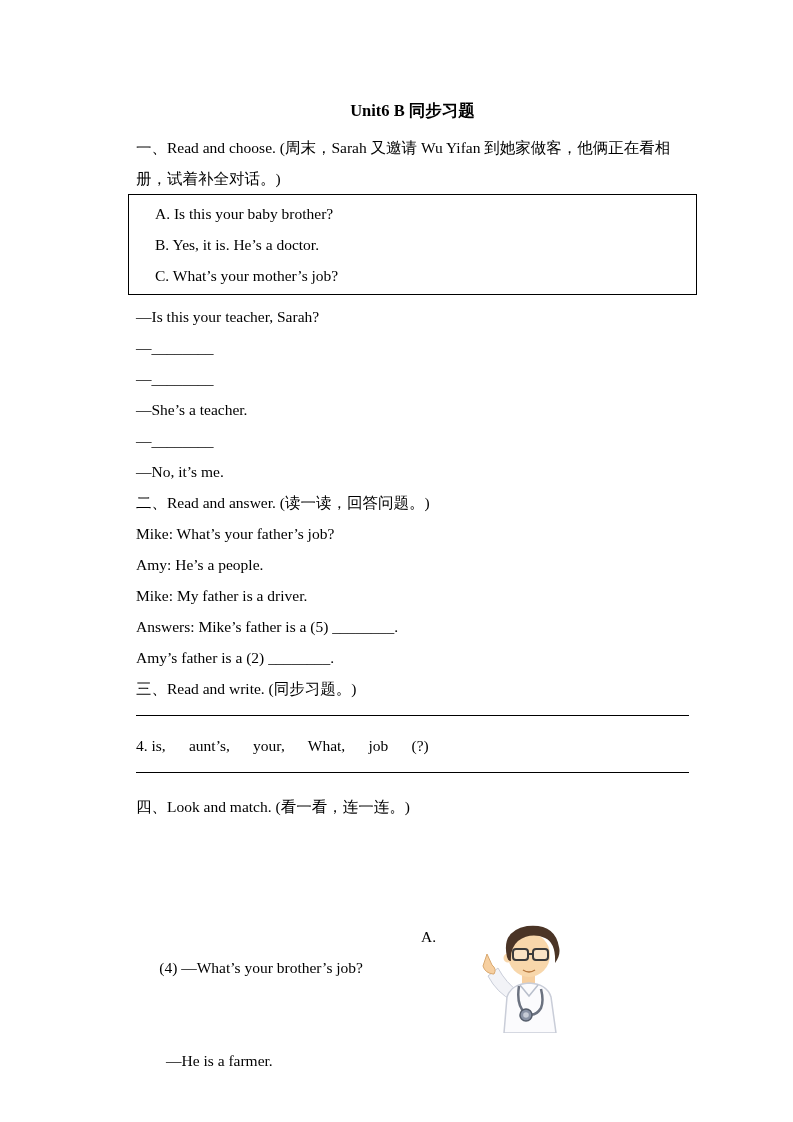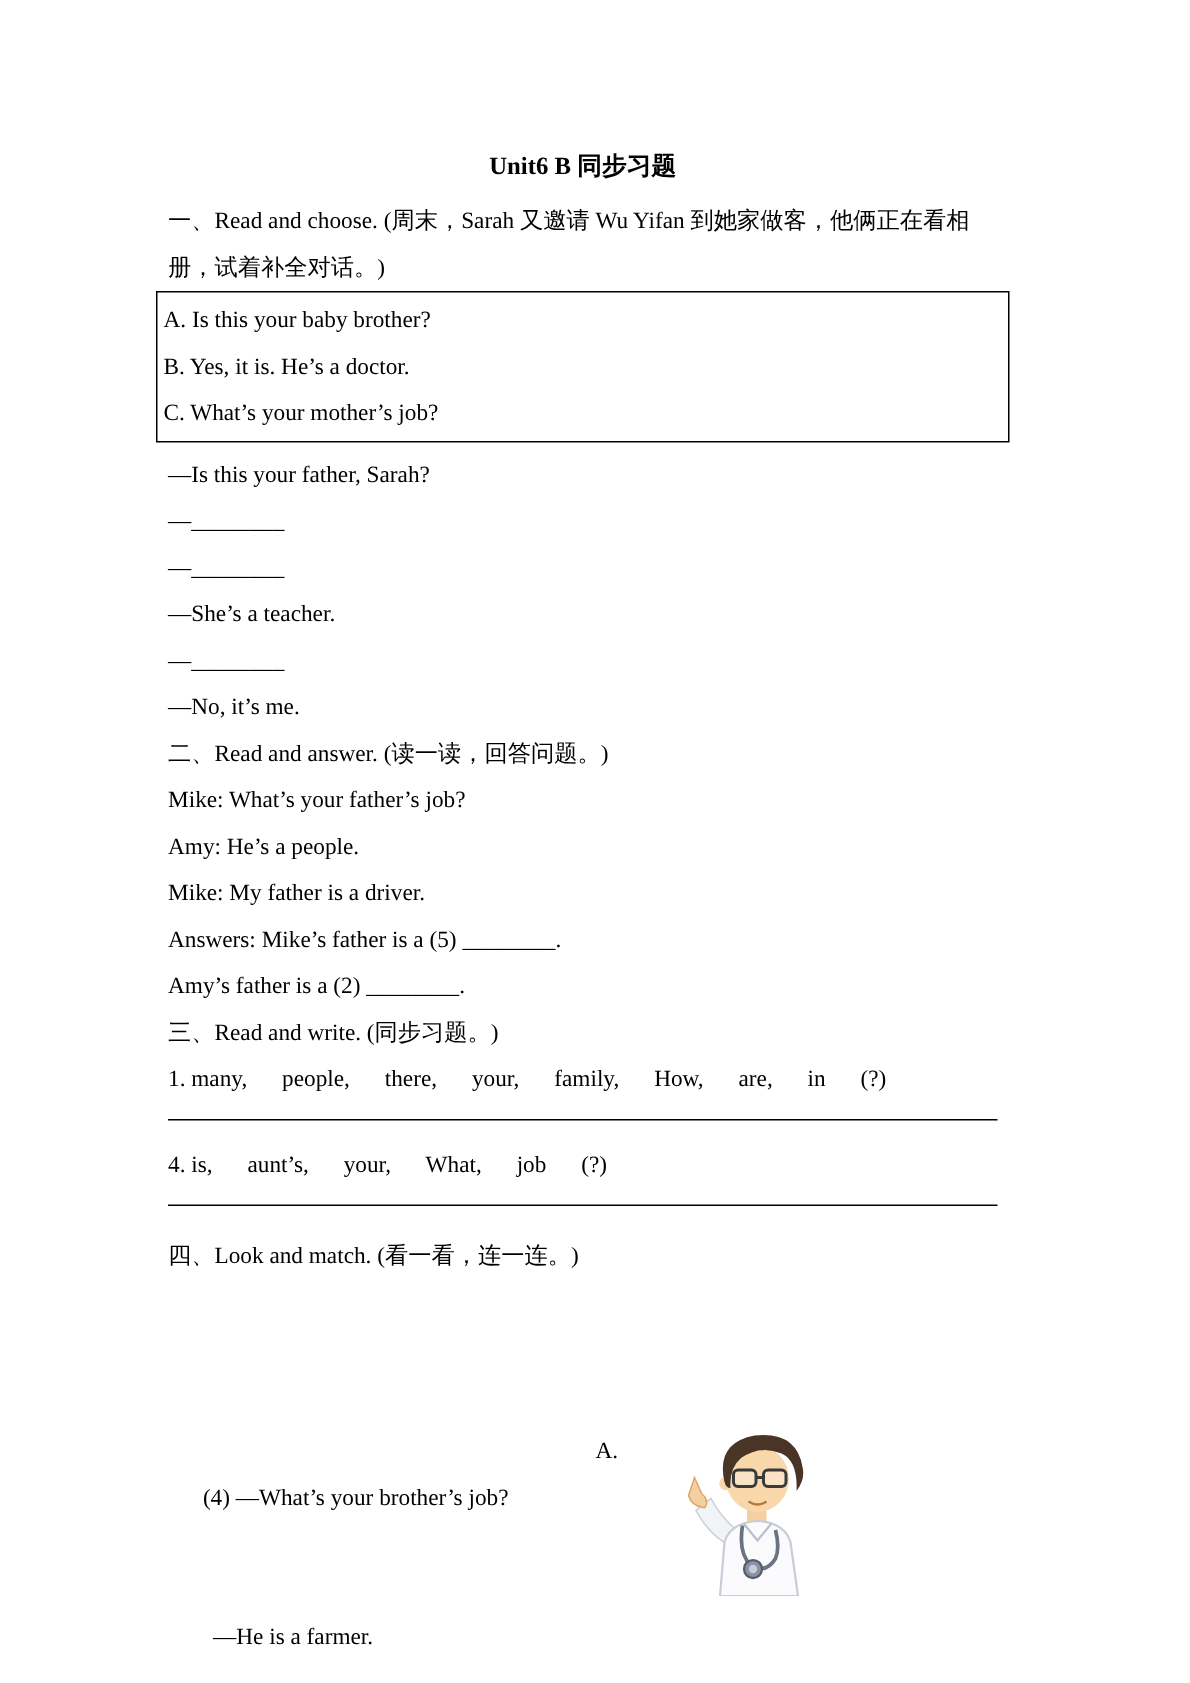--- a/index.html
+++ b/index.html
@@ -9,39 +9,39 @@
   }
   body {
     font-family: "Liberation Serif", "DejaVu Serif", serif;
     font-size: 15.5px;
     color: #000000;
     position: relative;
     overflow: hidden;
   }
   .content {
     position: absolute;
-    left: 112px; top: 100px;
+    left: 136px; top: 100px;
     width: 553px;
   }
   .title {
     font-weight: bold;
     font-size: 16.5px;
     text-align: center;
     line-height: 22px;
     margin-bottom: 10px;
   }
   .line {
     line-height: 31px;
     white-space: pre-wrap;
   }
   .options-box {
     border: 1px solid #000;
     margin-left: -8px;
     width: calc(100% + 16px);
-    padding: 3px 4px 3px 4px;
+    padding: 3px 4px 3px 26px;
     margin-bottom: 6px;
   }
   .blank-rule {
     height: 12px;
     border-bottom: 1px solid #000;
     margin-bottom: 14px;
   }
   .blank-rule.last { margin-bottom: 18px; }
   .match-section { position: relative; }
   .doctor-figure {
@@ -61,36 +61,35 @@
   <div class="title">Unit6 B 同步习题</div>
 
   <div class="line">一、Read and choose. (周末，Sarah 又邀请 Wu Yifan 到她家做客，他俩正在看相册，试着补全对话。)</div>
 
   <div class="options-box">
     <div class="line">A. Is this your baby brother?</div>
     <div class="line">B. Yes, it is. He’s a doctor.</div>
     <div class="line">C. What’s your mother’s job?</div>
   </div>
 
-  <div class="line">—Is this your father, Sarah?</div>
+  <div class="line">—Is this your teacher, Sarah?</div>
   <div class="line">—________</div>
   <div class="line">—________</div>
   <div class="line">—She’s a teacher.</div>
   <div class="line">—________</div>
   <div class="line">—No, it’s me.</div>
 
   <div class="line">二、Read and answer. (读一读，回答问题。)</div>
   <div class="line">Mike: What’s your father’s job?</div>
   <div class="line">Amy: He’s a people.</div>
   <div class="line">Mike: My father is a driver.</div>
   <div class="line">Answers: Mike’s father is a (5) ________.</div>
   <div class="line">Amy’s father is a (2) ________.</div>
 
   <div class="line">三、Read and write. (同步习题。)</div>
-  <div class="line">1. many,      people,      there,      your,      family,      How,      are,      in      (?)</div>
   <div class="blank-rule"></div>
   <div class="line">4. is,      aunt’s,      your,      What,      job      (?)</div>
   <div class="blank-rule last"></div>
 
   <div class="line">四、Look and match. (看一看，连一连。)</div>
 
   <div class="match-section">
     <div class="doctor-figure">
       <svg width="112" height="112" viewBox="0 0 112 112">
 

